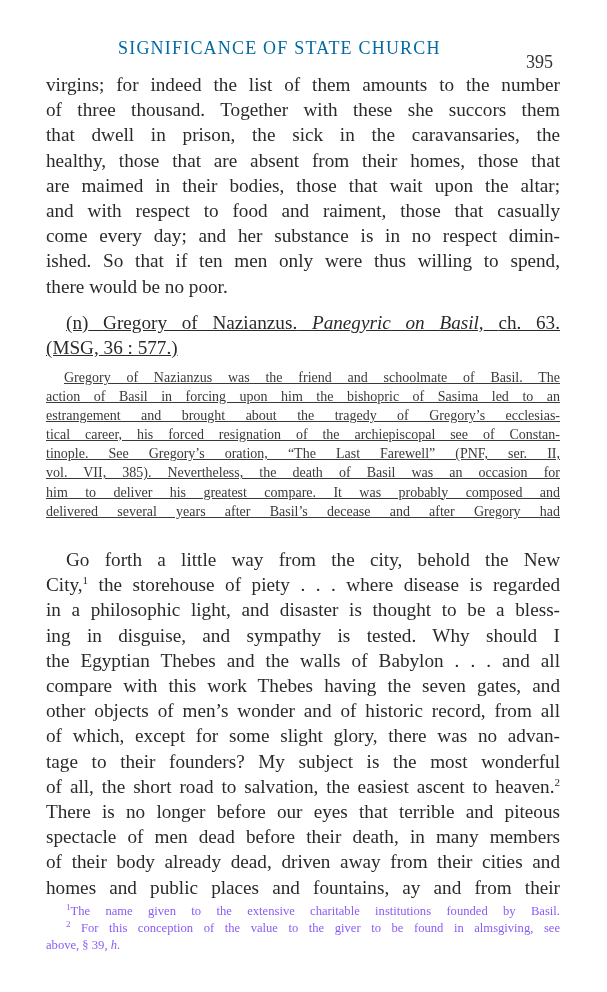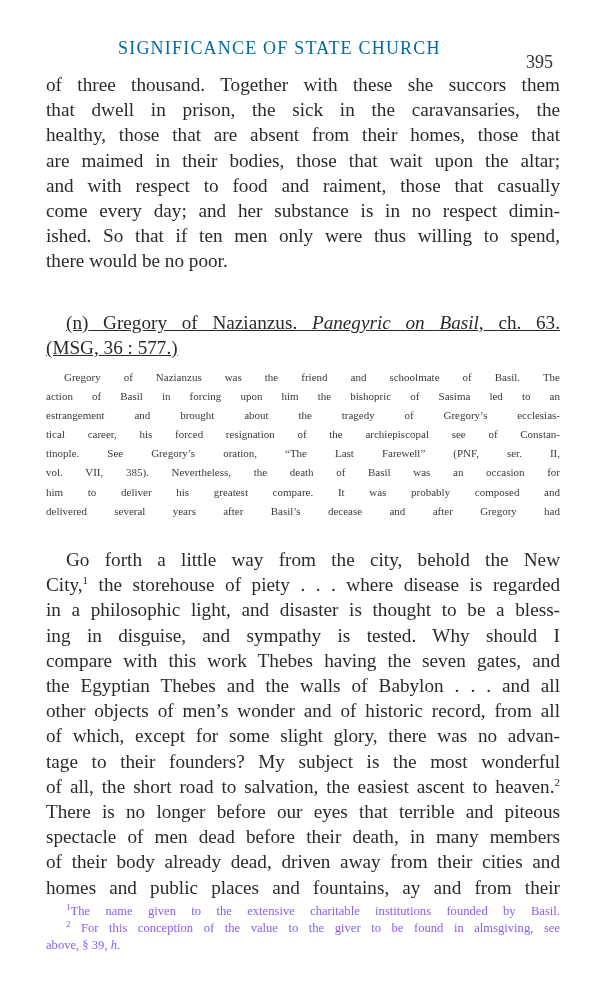--- a/index.html
+++ b/index.html
@@ -4,37 +4,38 @@
 <style>
   html, body { margin: 0; padding: 0; background: #ffffff; }
   body { width: 607px; height: 992px; position: relative; overflow: hidden; color: #2a2a2a; font-family: "Liberation Serif", "DejaVu Serif", serif; }
   .header { position: absolute; top: 38px; left: 118px; width: 455px; height: 22px; }
   .running-title { position: absolute; left: 0; top: 0; font-size: 18px; letter-spacing: 1.2px; color: #0369a1; }
   .page-number { position: absolute; right: 20px; top: 14px; font-size: 18px; color: #333; }
   .block { position: absolute; left: 46px; width: 514px; text-align: justify; }
   .line { display: block; white-space: nowrap; text-align: justify; text-align-last: justify; }
   .line.last { text-align-last: left; }
   .main { font-size: 19.2px; line-height: 25.2px; }
-  .small { font-size: 11px; line-height: 19.1px; color: #3a3a3a; }
+  .small { font-size: 14px; line-height: 19.1px; color: #3a3a3a; text-decoration: underline; }
   .foot { font-size: 12.6px; line-height: 16.8px; color: #8b5cf6; }
   .indent { padding-left: 20px; }
   .indent-s { padding-left: 18px; }
   sup { font-size: 11px; line-height: 0; vertical-align: 7px; }
   .foot sup { font-size: 9px; vertical-align: 5px; }
   em { font-style: italic; }
 </style>
 </head>
 <body>
 
 <div class="header">
   <span class="running-title">SIGNIFICANCE OF STATE CHURCH</span>
   <span class="page-number">395</span>
 </div>
 
 <div class="block main" style="top:72px;">
+  <span class="line">virgins; for indeed the list of them amounts to the number</span>
   <span class="line">of three thousand. Together with these she succors them</span>
   <span class="line">that dwell in prison, the sick in the caravansaries, the</span>
   <span class="line">healthy, those that are absent from their homes, those that</span>
   <span class="line">are maimed in their bodies, those that wait upon the altar;</span>
   <span class="line">and with respect to food and raiment, those that casually</span>
   <span class="line">come every day; and her substance is in no respect dimin-</span>
   <span class="line">ished. So that if ten men only were thus willing to spend,</span>
   <span class="line last">there would be no poor.</span>
 </div>
 
@@ -57,22 +58,22 @@
   <span class="line">vol. VII, 385). Nevertheless, the death of Basil was an occasion for</span>
   <span class="line">him to deliver his greatest compare. It was probably composed and</span>
   <span class="line">delivered several years after Basil’s decease and after Gregory had</span>
 </div>
 
 <div class="block main" style="top:547px;">
   <span class="line indent">Go forth a little way from the city, behold the New</span>
   <span class="line"><span>City,</span><sup>1</sup><span> the storehouse of piety . . . where disease is regarded</span></span>
   <span class="line">in a philosophic light, and disaster is thought to be a bless-</span>
   <span class="line">ing in disguise, and sympathy is tested. Why should I</span>
+  <span class="line">the Egyptian Thebes and the walls of Babylon . . . and all</span>
   <span class="line">compare with this work Thebes having the seven gates, and</span>
-  <span class="line">the Egyptian Thebes and the walls of Babylon . . . and all</span>
   <span class="line">other objects of men’s wonder and of historic record, from all</span>
   <span class="line">of which, except for some slight glory, there was no advan-</span>
   <span class="line">tage to their founders? My subject is the most wonderful</span>
   <span class="line"><span>of all, the short road to salvation, the easiest ascent to heaven.</span><sup>2</sup></span>
   <span class="line">There is no longer before our eyes that terrible and piteous</span>
   <span class="line">spectacle of men dead before their death, in many members</span>
   <span class="line">of their body already dead, driven away from their cities and</span>
   <span class="line">homes and public places and fountains, ay and from their</span>
 </div>
 

